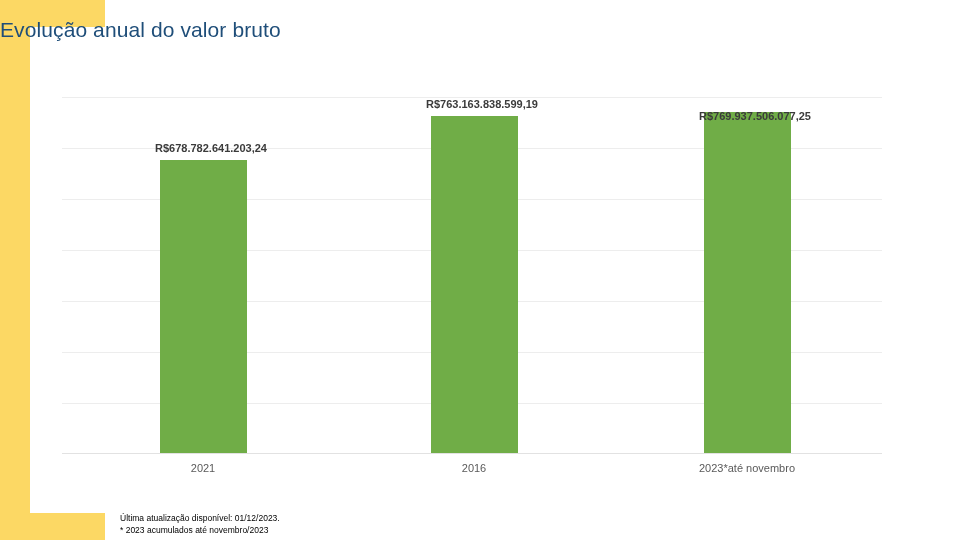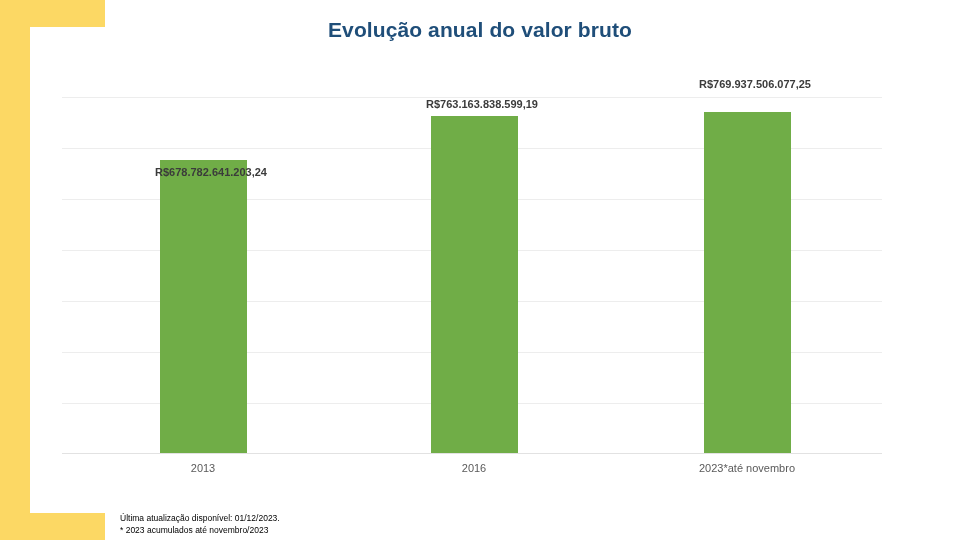--- a/index.html
+++ b/index.html
@@ -42,23 +42,22 @@
     width: 105px;
     height: 27px;
   }
 
   
   .chart-title {
     position: absolute;
     left: 0;
     top: 18px;
     width: 960px;
-    text-align: center;
     font-size: 21px;
-    font-weight: bold;
+    font-weight: normal;
     letter-spacing: 0.1px;
     white-space: nowrap;
   }
 
   
   .plot {
     position: absolute;
     left: 62px;
     top: 97px;
     width: 820px;
@@ -138,25 +137,25 @@
     <div class="gridline" style="top:204px"></div>
     <div class="gridline" style="top:255px"></div>
     <div class="gridline" style="top:306px"></div>
     <div class="gridline baseline" style="top:356px"></div>
 
     <div class="bar" id="bar-0" style="left: 98px; width: 87px; top: 63px; background: rgb(112, 173, 71);"></div>
     <div class="bar" id="bar-1" style="left: 369px; width: 87px; top: 19px; background: rgb(112, 173, 71);"></div>
     <div class="bar" id="bar-2" style="left: 642px; width: 87px; top: 15px; background: rgb(112, 173, 71);"></div>
   </div>
 
-  <div class="value-label" id="vlab-0" style="left: 203px; top: 142px; margin-top: 24px;">R$678.782.641.203,24</div>
+  <div class="value-label" id="vlab-0" style="left: 203px; top: 142px;">R$678.782.641.203,24</div>
   <div class="value-label" id="vlab-1" style="left: 474px; top: 98px;">R$763.163.838.599,19</div>
-  <div class="value-label" id="vlab-2" style="left: 747px; top: 78px;">R$769.937.506.077,25</div>
+  <div class="value-label" id="vlab-2" style="left: 747px; top: 110px;">R$769.937.506.077,25</div>
 
-  <div class="cat-label" id="clab-0" style="left: 203px;">2013</div>
+  <div class="cat-label" id="clab-0" style="left: 203px;">2021</div>
   <div class="cat-label" id="clab-1" style="left: 474px;">2016</div>
   <div class="cat-label" id="clab-2" style="left: 747px; text-align: center;">2023*até novembro</div>
 
   <div class="footnotes">
     <div class="footnote-line">Última atualização disponível:  01/12/2023.</div>
     <div class="footnote-line">* 2023 acumulados até novembro/2023</div>
   </div>
 
 </div>
 

